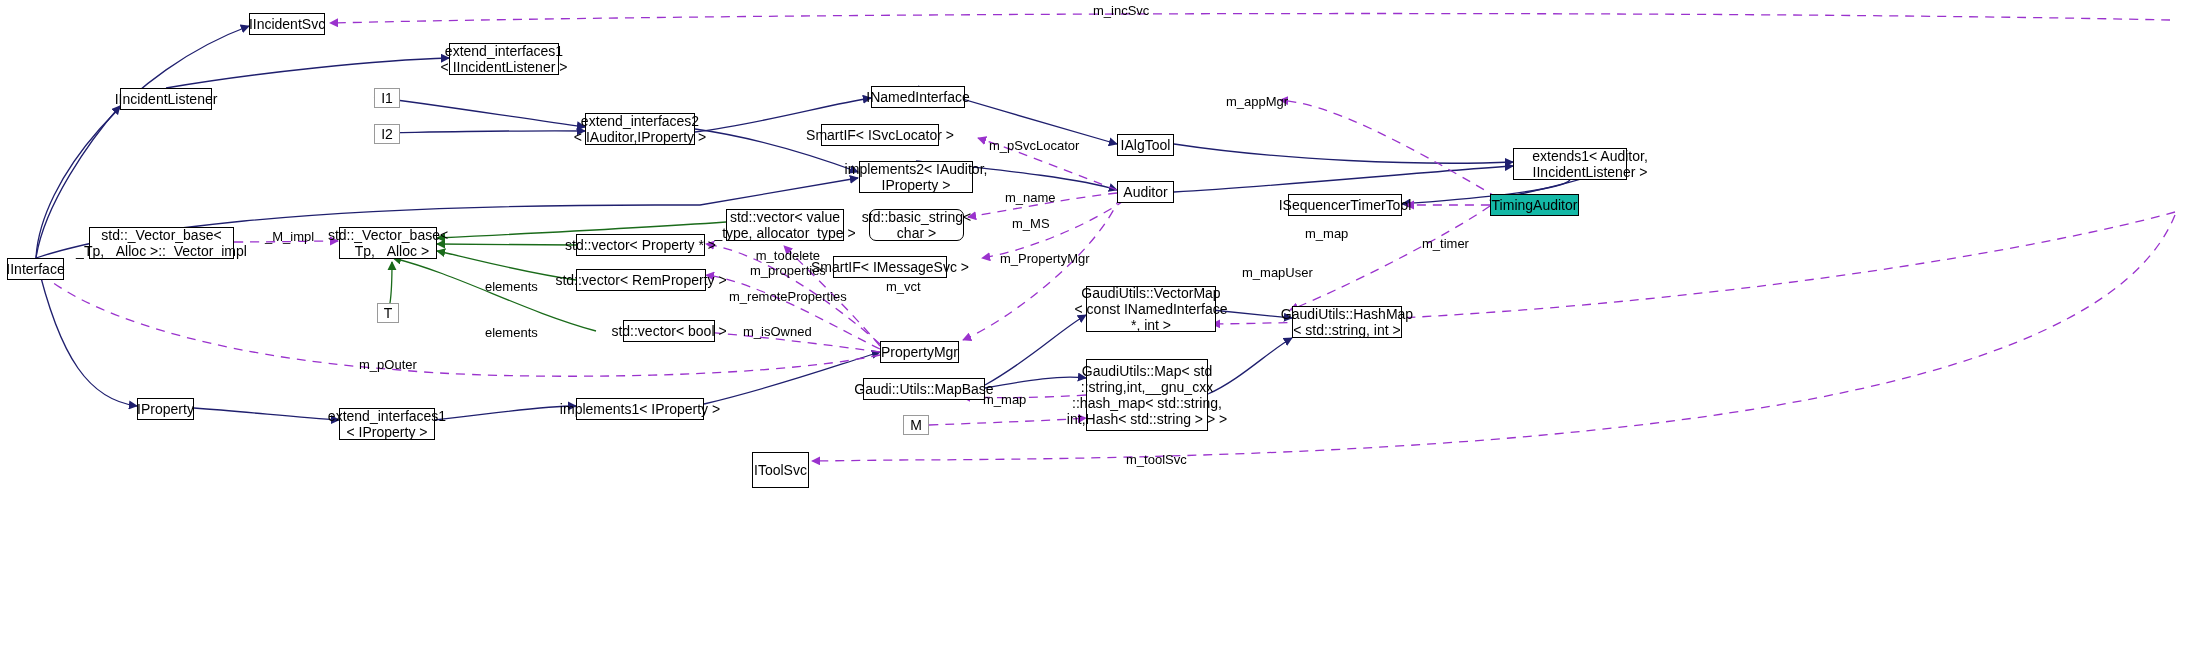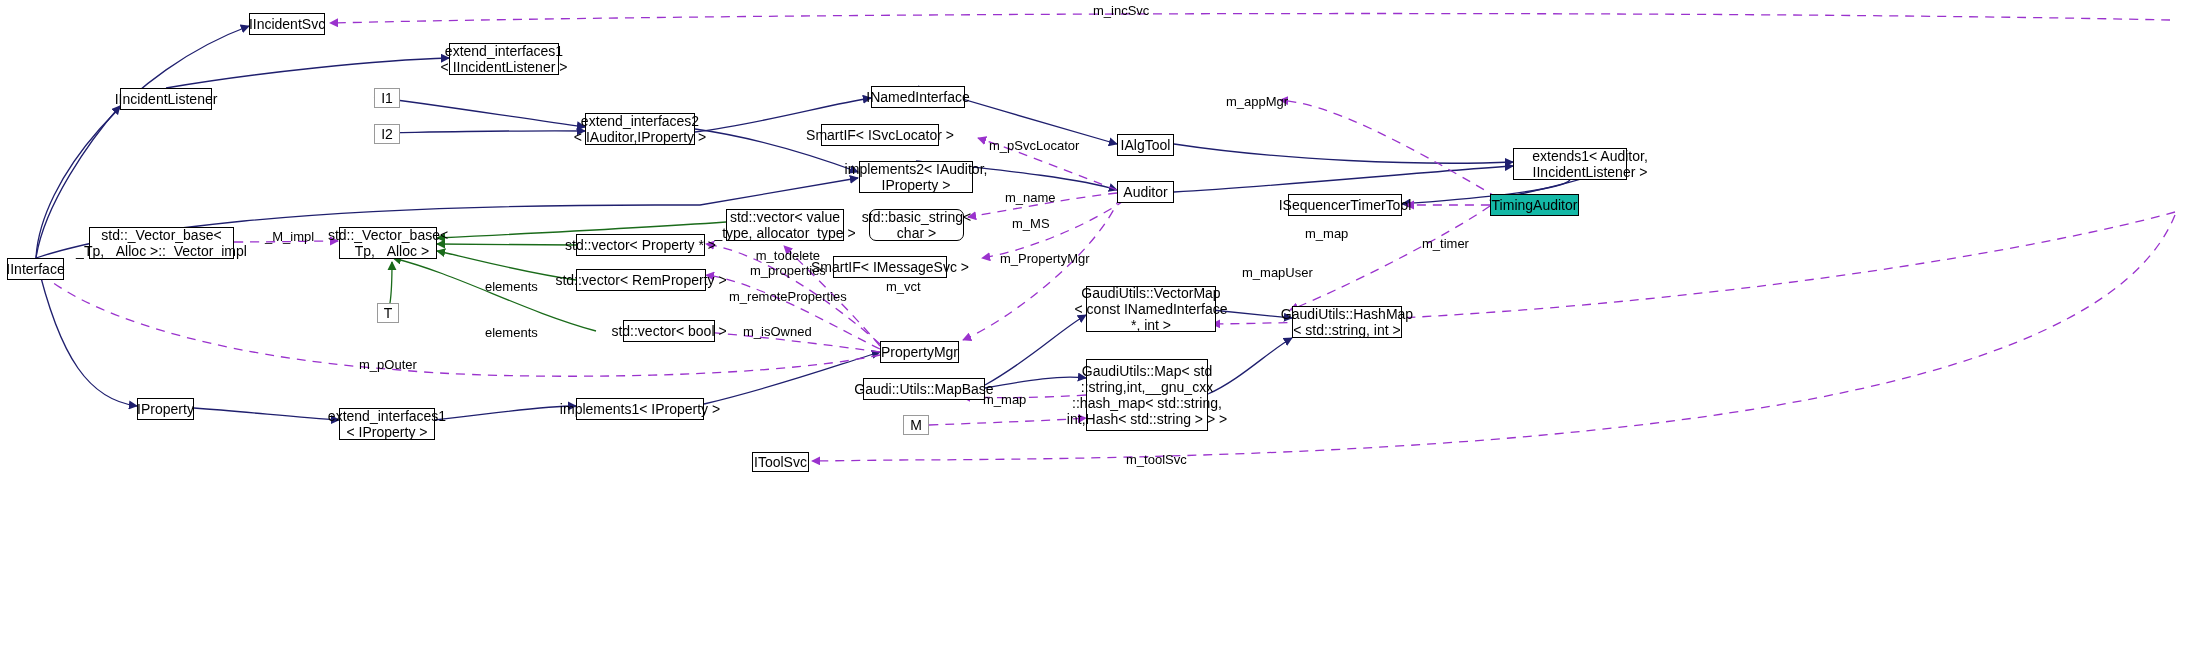--- a/index.html
+++ b/index.html
@@ -155,21 +155,21 @@
       <div class="node" style="left: 1086px; top: 359px; width: 122px; height: 72px;">GaudiUtils::Map&lt; std
 ::string,int,__gnu_cxx
 ::hash_map&lt; std::string,
 int,Hash&lt; std::string &gt; &gt; &gt;</div>
       <div class="node" style="left: 863px; top: 378px; width: 122px; height: 22px;">Gaudi::Utils::MapBase</div>
       <div class="node" style="left: 137px; top: 398px; width: 57px; height: 22px;">IProperty</div>
       <div class="node" style="left: 576px; top: 398px; width: 128px; height: 22px;">implements1&lt; IProperty &gt;</div>
       <div class="node" style="left: 339px; top: 408px; width: 96px; height: 32px;">extend_interfaces1
 &lt; IProperty &gt;</div>
       <div class="node grey" style="left: 903px; top: 415px; width: 26px; height: 20px;">M</div>
-      <div class="node" style="left: 752px; top: 452px; width: 57px; height: 20px;">IToolSvc</div>
+      <div class="node" style="left: 752px; top: 452px; width: 57px; height: 36px;">IToolSvc</div>
     </div>
   <div id="label-layer">
       <div class="elabel" style="left: 1093px; top: 3px;">m_incSvc</div>
       <div class="elabel" style="left: 1226px; top: 94px;">m_appMgr</div>
       <div class="elabel" style="left: 989px; top: 138px;">m_pSvcLocator</div>
       <div class="elabel" style="left: 1422px; top: 205px; margin-top: 31px;">m_timer</div>
       <div class="elabel" style="left: 1005px; top: 190px;">m_name</div>
       <div class="elabel" style="left: 1012px; top: 216px;">m_MS</div>
       <div class="elabel" style="left: 1305px; top: 226px;">m_map</div>
       <div class="elabel" style="left: 265px; top: 229px; text-align: right;">_M_impl</div>

